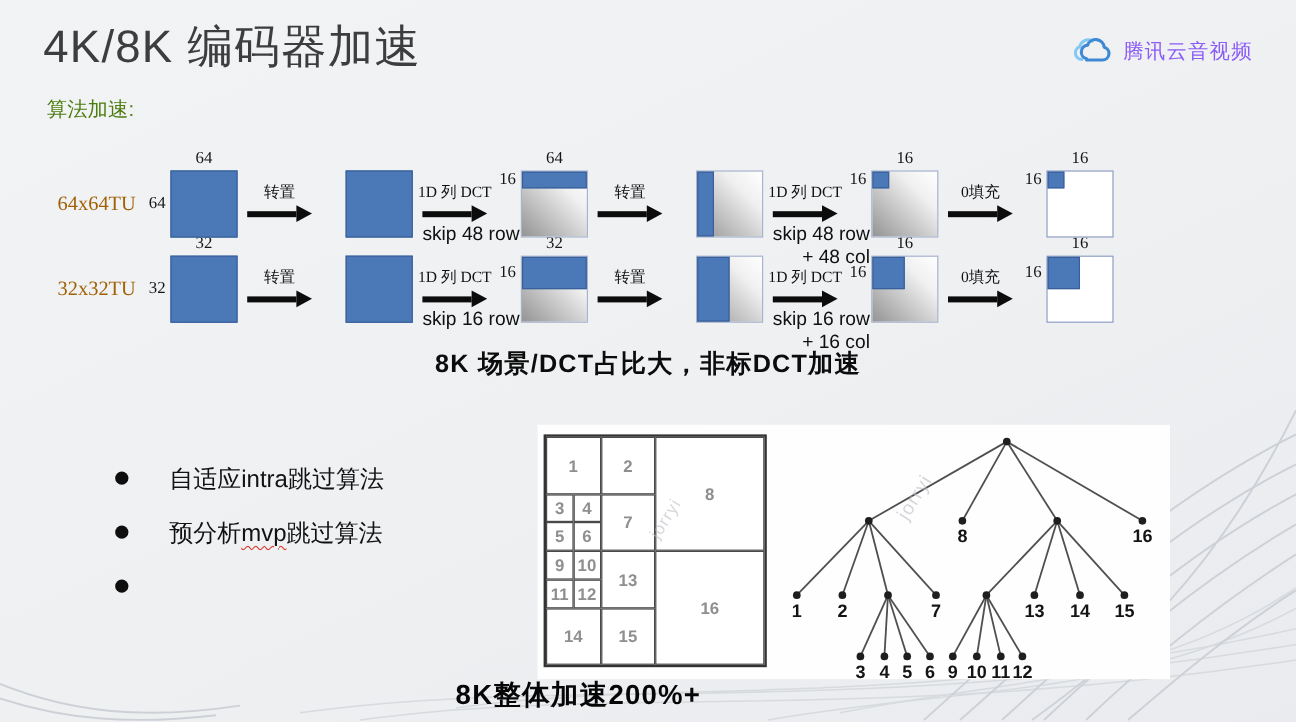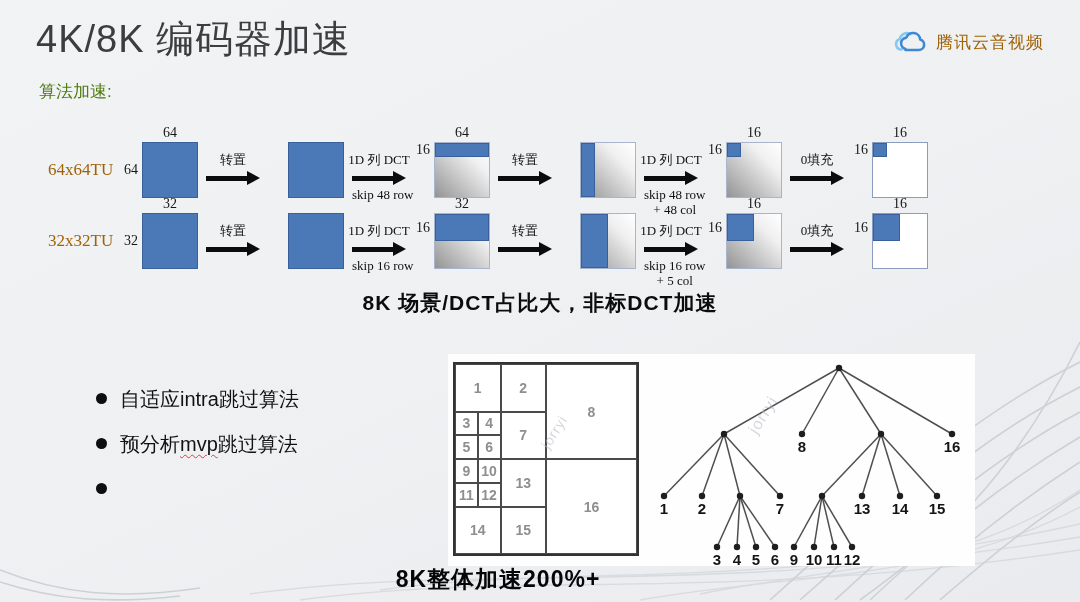--- a/index.html
+++ b/index.html
@@ -6,55 +6,55 @@
   body{
     width:1080px;height:602px;overflow:hidden;position:relative;
     background:linear-gradient(155deg,#f2f3f5 0%,#eef0f2 55%,#e9ebee 100%);
     font-family:"Liberation Sans",sans-serif;color:#1a1a1a;
   }
   .abs{position:absolute;}
   
   .title{left:36px;top:14px;font-size:38px;font-weight:500;color:#3c3d3f;letter-spacing:1px;}
   .subtitle{left:39px;top:80px;font-size:17px;color:#4d7c0f;}
   .logo{top:28px;right:36px;display:flex;align-items:center;gap:7px;}
-  .logo-text{font-size:17px;font-weight:500;color:#a16207;letter-spacing:1px;}
+  .logo-text{font-size:17px;font-weight:500;color:#8b5cf6;letter-spacing:1px;}
   
   .flow{left:48px;top:124px;}
   .flow-row{display:flex;align-items:flex-start;gap:6px;height:71px;}
   .row-label{width:68px;padding-top:36px;font-family:"Liberation Serif",serif;font-size:17px;color:#a16207;}
   .unit{display:grid;grid-template-columns:20px 56px;grid-template-rows:18px 56px 26px;}
   .unit.arrow-unit{grid-template-columns:58px;}
   .top-label{grid-column:2;align-self:end;text-align:center;font-family:"Liberation Serif",serif;font-size:14px;color:#161616;padding-bottom:1px;}
   .left-label{grid-column:1;grid-row:2;text-align:right;padding-right:4px;font-family:"Liberation Serif",serif;font-size:14px;color:#161616;}
   .left-label.center{align-self:center;}
   .sq{grid-column:2;grid-row:2;width:56px;height:56px;position:relative;box-sizing:border-box;}
   .sq.solid{background:#4b78b6;border:1px solid #3a609b;}
   .sq.grad{background:linear-gradient(225deg,#ffffff 0%,#f0f0f0 30%,#8d8d8d 105%);border:1px solid #a9b4cd;}
   .sq.white{background:#ffffff;border:1px solid #8b9cc3;}
   .blue-part{position:absolute;left:0;top:0;background:#4b78b6;box-sizing:border-box;border:1px solid #3a609b;}
   .arrow-wrap{grid-row:2;position:relative;width:100%;height:56px;align-self:center;margin-top:16px;}
   .arrow-body{position:absolute;left:2px;right:2px;top:50%;transform:translateY(-50%);display:flex;align-items:center;}
   .arrow-line{flex:1;height:5px;background:#0c0c0c;}
   .arrow-head{width:0;height:0;border-left:13px solid #0c0c0c;border-top:7px solid transparent;border-bottom:7px solid transparent;}
   .arrow-above{position:absolute;left:50%;transform:translateX(-50%);bottom:calc(50% + 9px);white-space:nowrap;font-family:"Liberation Serif",serif;font-size:13px;color:#101010;}
-  .arrow-below{position:absolute;left:2px;top:calc(50% + 9px);white-space:nowrap;font-family:Liberation Serif, serif;font-size:13px;line-height:1.18;color:#101010;text-align:center;}
+  .arrow-below{position:absolute;left:2px;top:calc(50% + 9px);white-space:nowrap;font-family:Liberation Sans, sans-serif;font-size:16px;line-height:1.18;color:#101010;text-align:right;}
   .flow-caption{left:0;top:289px;width:1080px;text-align:center;font-size:21px;font-weight:700;color:#0c0c0c;letter-spacing:1px;}
   
   .bullets{left:96px;top:386px;list-style:none;margin:0;padding:0;}
-  .bullets li{display:flex;align-items:flex-start;gap:13px;margin-bottom:18px;font-size:20px;color:#121212;}
+  .bullets li{display:flex;align-items:flex-start;gap:34px;margin-bottom:18px;font-size:20px;color:#121212;}
   .dot{width:11px;height:11px;border-radius:50%;background:#0e0e0e;margin-top:7px;flex:none;}
   .wavy{text-decoration-line:underline;text-decoration-style:wavy;text-decoration-color:#d8453a;text-decoration-thickness:1px;text-underline-offset:3px;}
   
   .panel{left:448px;top:354px;width:527px;height:212px;background:#fefefe;}
   .partition{position:absolute;left:5px;top:8px;width:182px;height:190px;border:2px solid #333;background:#fff;box-sizing:content-box;}
   .p-cell{position:absolute;box-sizing:border-box;border:1px solid #4a4a4a;display:flex;align-items:center;justify-content:center;font-size:14px;font-weight:700;color:#8f8f8f;}
   .wm{position:absolute;color:#b9bdc4;opacity:.6;font-size:14px;letter-spacing:1px;transform:rotate(-58deg);pointer-events:none;}
   .tree-svg{position:absolute;left:196px;top:0;}
   
-  .bottom-caption{left:0;top:564px;width:964px;text-align:center;font-size:23px;font-weight:600;color:#060606;letter-spacing:1px;padding-left:16px;}
+  .bottom-caption{left:0;top:564px;width:964px;text-align:center;font-size:23px;font-weight:600;color:#060606;letter-spacing:1px;}
   .decor{pointer-events:none;}
 </style>
 </head>
 <body>
 
 <svg class="abs decor" style="left:0;bottom:0;" width="1080" height="270" viewBox="0 0 1080 270" fill="none">
   <g stroke="#d7dade" stroke-width="1.3">
     <path d="M250 262 C 480 230, 700 268, 1080 205"></path>
     <path d="M300 268 C 520 238, 720 272, 1080 218"></path>
     <path d="M380 258 C 560 232, 760 262, 1080 192"></path>
@@ -248,21 +248,21 @@
       <div class="unit arrow-unit">
         <div></div>
         <div class="arrow-wrap">
           <div class="arrow-above">1D 列 DCT</div>
           <div class="arrow-body">
             <div class="arrow-line"></div>
             <div class="arrow-head"></div>
           </div>
           <div class="arrow-below">
             <div>skip 16 row</div>
-            <div>+ 5 col</div>
+            <div>+ 16 col</div>
           </div>
         </div>
       </div>
       <div class="unit">
         <div class="top-label">16</div>
         <div class="left-label" style="align-self: start; margin-top: 7px;">16</div>
         <div class="sq grad">
           <div class="blue-part" style="width: 50%; height: 50%;"></div>
         </div>
       </div>

